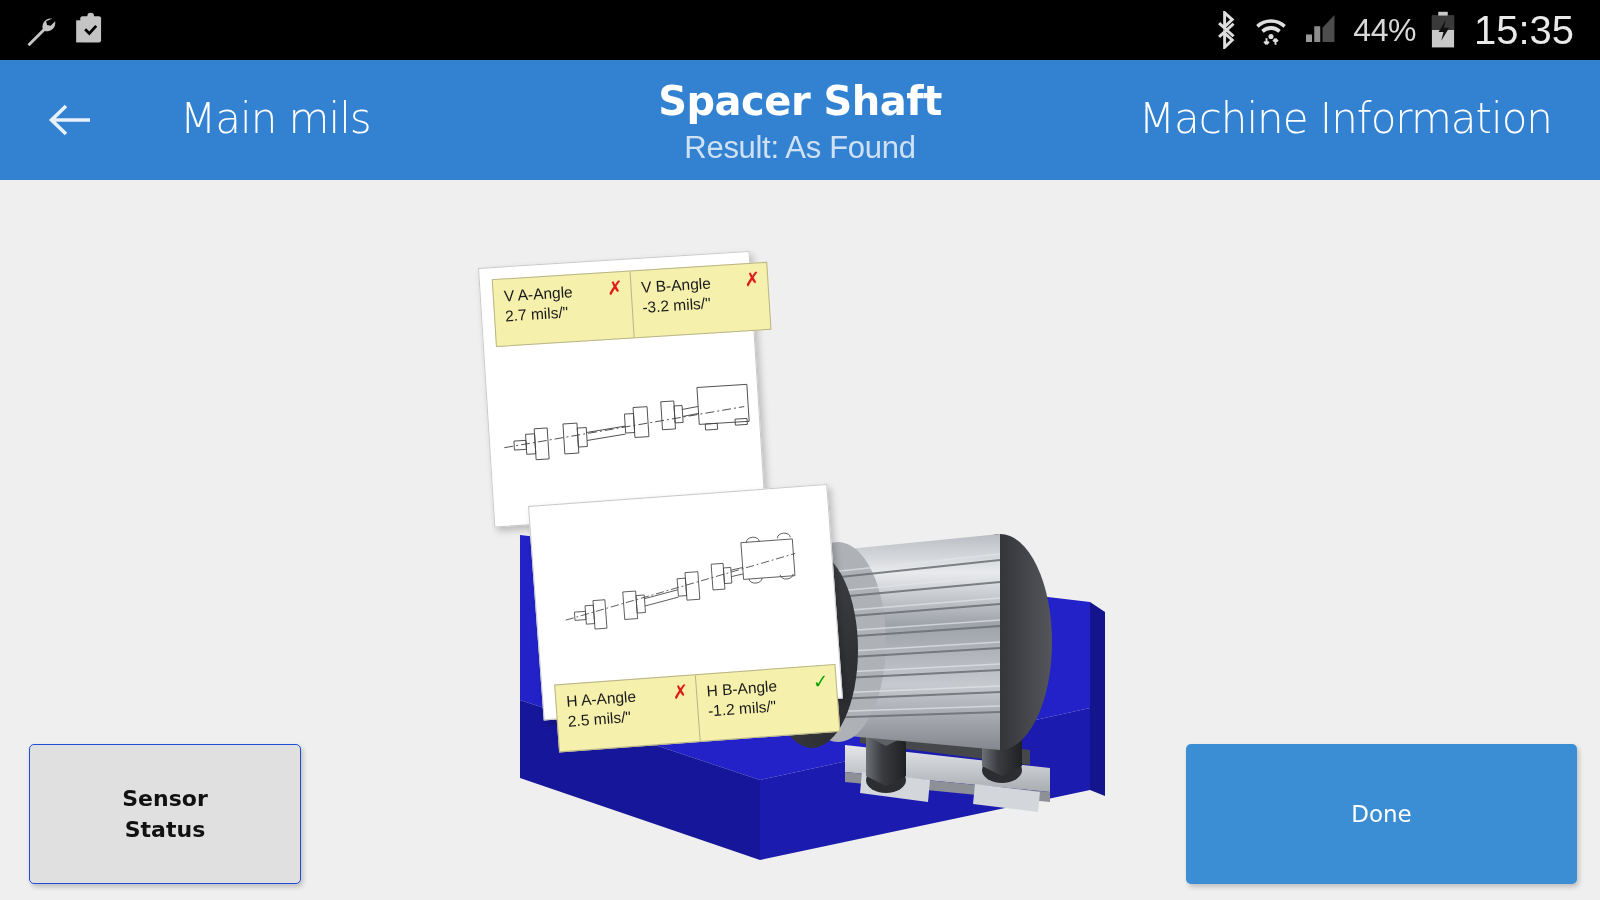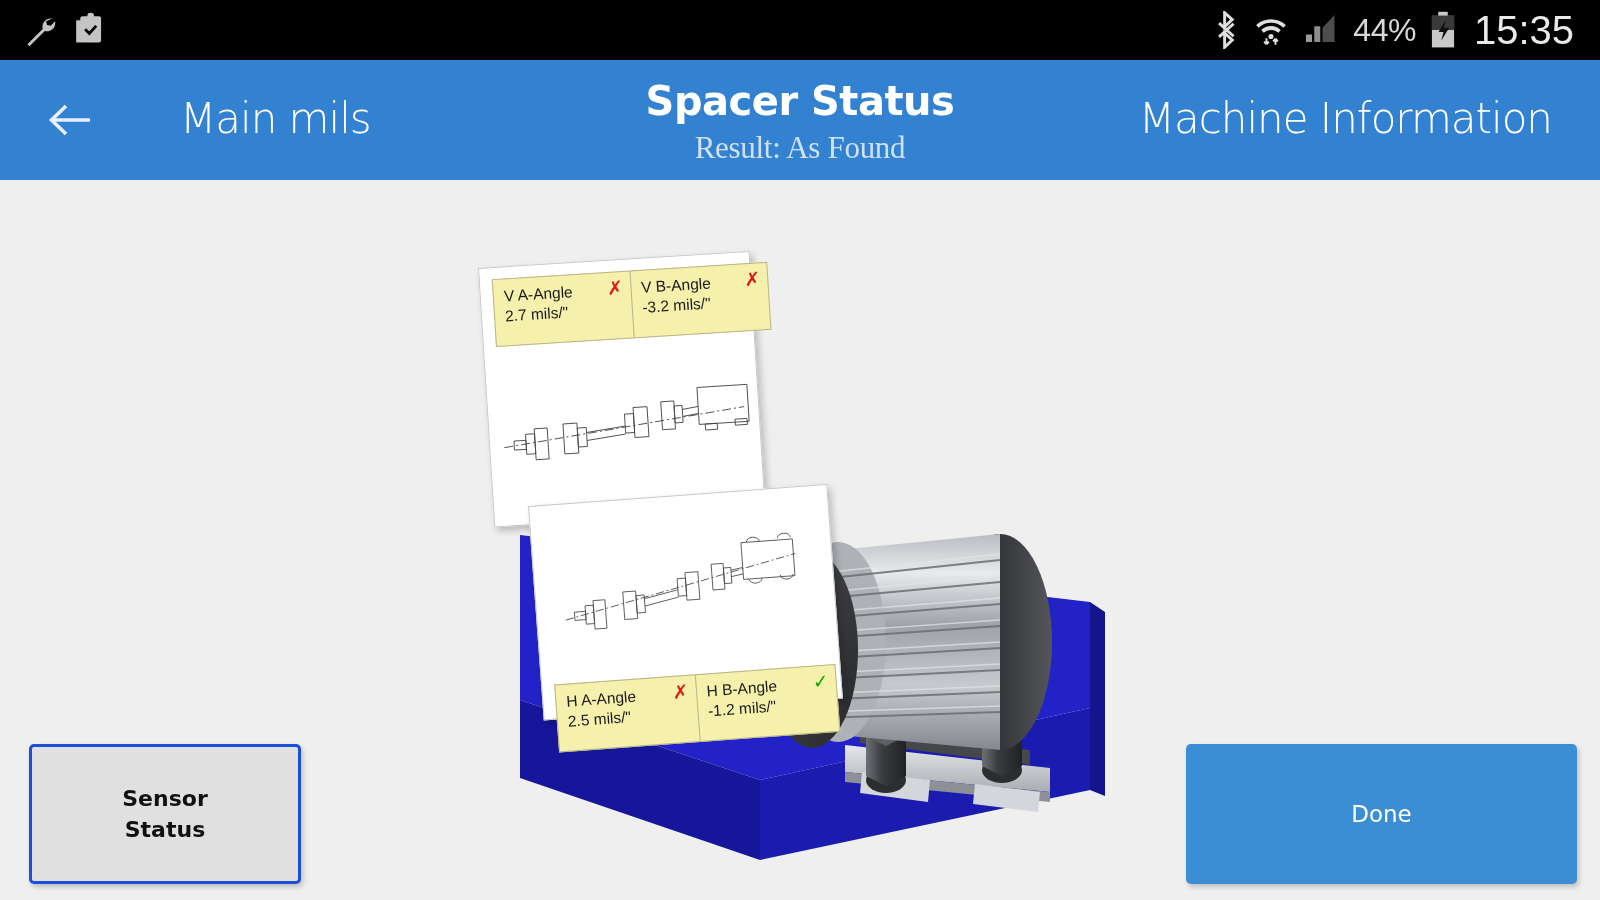--- a/index.html
+++ b/index.html
@@ -87,21 +87,21 @@
     color: #ffffff;
     font-size: 40px;
     font-weight: bold;
     font-family: "DejaVu Sans", sans-serif;
     letter-spacing: -0.5px;
     line-height: 54px;
   }
   .hdr-subtitle {
     color: #cfe1f4;
     font-size: 31px;
-    font-family: Liberation Serif, serif;
+    font-family: Liberation Sans, sans-serif;
     letter-spacing: -0.3px;
     line-height: 40px;
   }
   .hdr-right {
     position: absolute;
     right: 48px; top: 34px;
     color: #ffffff;
     font-size: 42px;
     font-family: "DejaVu Sans", sans-serif;
     font-weight: 300;
@@ -218,21 +218,21 @@
     font-size: 23px;
     line-height: 30px;
     cursor: pointer;
     box-shadow: 2px 3px 5px rgba(0,0,0,0.20);
     user-select: none;
     text-align: center;
   }
   .btn-sensor {
     left: 29px; width: 272px; height: 140px;
     background: #e0e0e0;
-    border: 3px solid #1d4ed8;
+    border: 1px solid #1d4ed8;
     color: #111111;
     font-weight: bold;
     font-size: 22px;
     line-height: 31px;
   }
   .btn-remeasure {
     left: 372px; width: 381px; height: 140px;
     background: #2188e0;
   }
   .btn-adjust {
@@ -286,21 +286,21 @@
       <span class="sb-clock">15:35</span>
     </div>
   </div>
 
   <div class="header">
     <svg class="back-arrow" viewBox="0 0 44 36">
       <path d="M42 18H4M18 4L3.5 18 18 32" stroke="#e8f0fa" stroke-width="3.6" fill="none" stroke-linecap="butt" stroke-linejoin="miter"></path>
     </svg>
     <div class="hdr-main-menu">Main mils</div>
     <div class="hdr-center">
-      <div class="hdr-title">Spacer Status</div>
+      <div class="hdr-title">Spacer Shaft</div>
       <div class="hdr-subtitle">Result: As Found</div>
     </div>
     <div class="hdr-right">Machine Information</div>
   </div>
 
   <div class="stage">
 
     <svg class="scene" viewBox="0 0 1600 720">
       <defs>
         <linearGradient id="gShell" x1="0" y1="0" x2="0" y2="1">

